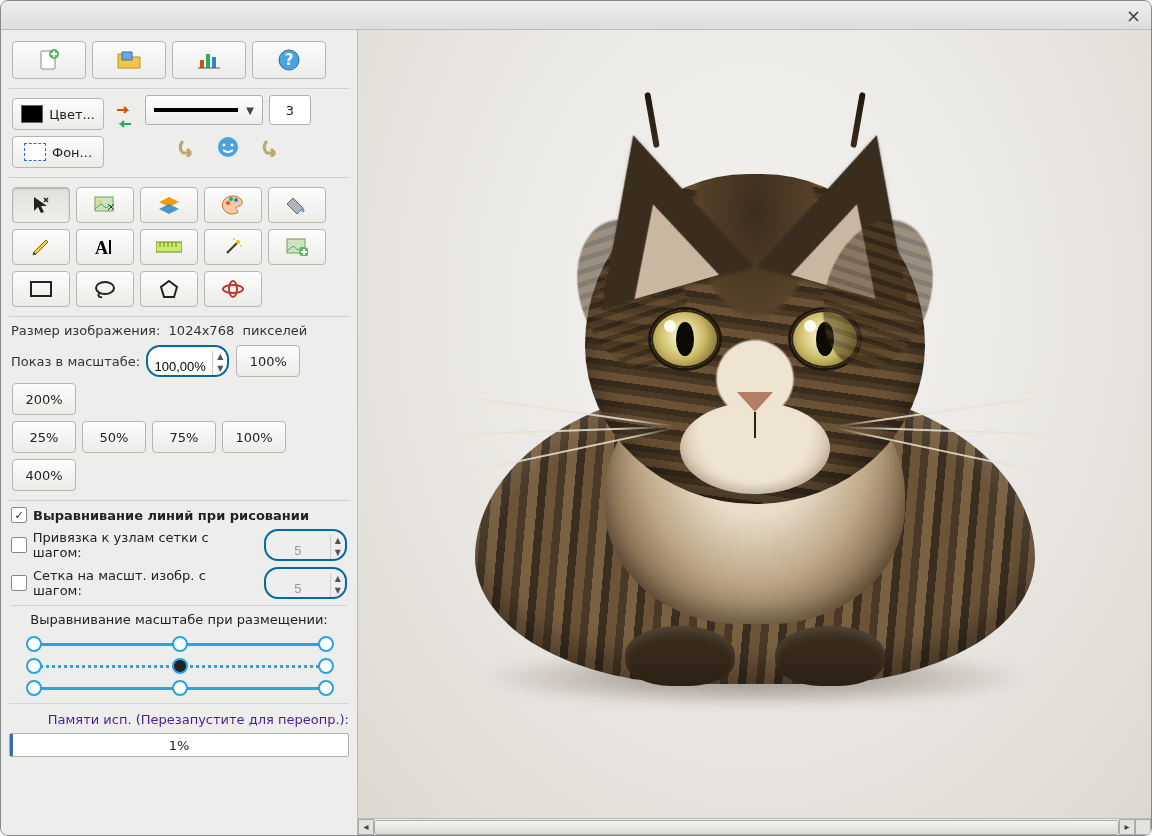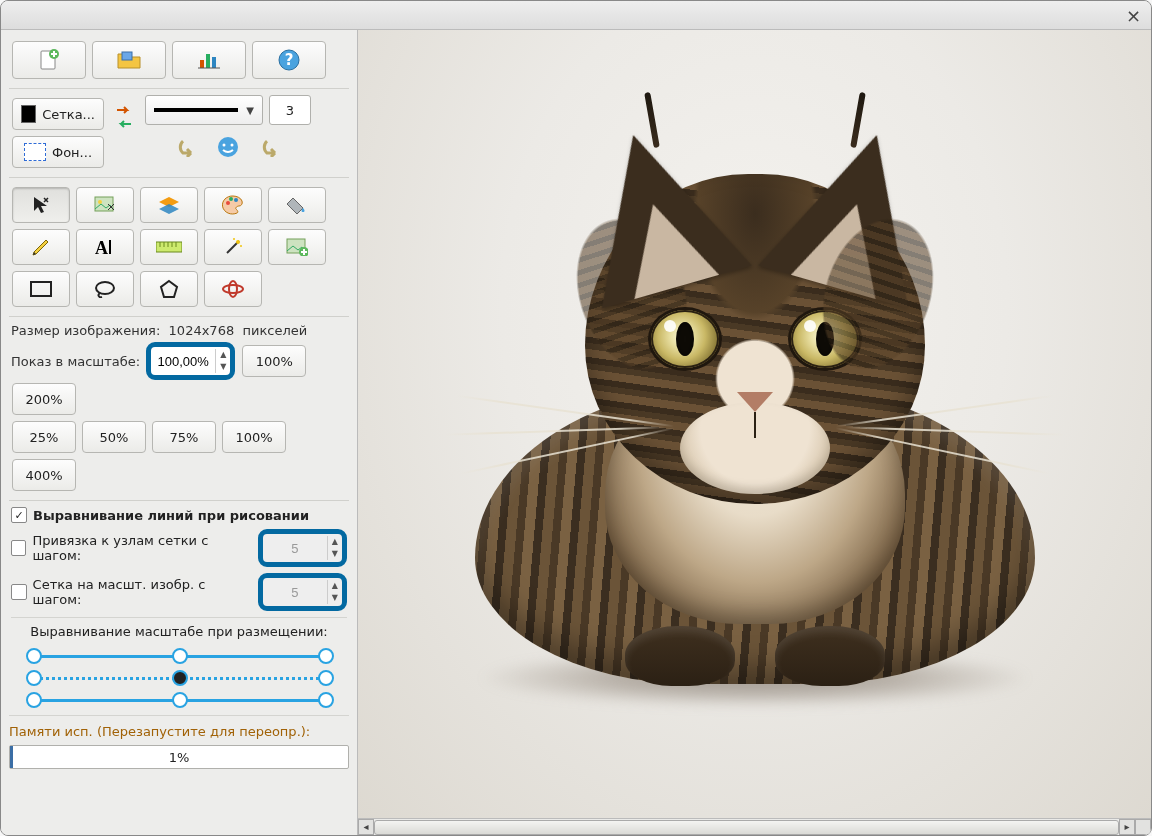--- a/index.html
+++ b/index.html
@@ -76,37 +76,37 @@
 .swatch-dash{width:20px;height:16px;border:1px dashed #2e6bd6; background:#fff;}
 .swap { width:26px; height:44px; display:flex; align-items:center; justify-content:center; margin:0 4px; }
 
 .linebox { width:100px; height:28px; border:1px solid #b0b0ac; border-radius:3px; background:linear-gradient(#fff,#eee); display:flex; align-items:center; padding:0 8px; justify-content:space-between; }
 .linebox .bar{flex:1;height:4px;background:#000;margin-right:8px;}
 .linebox .arr{font-size:10px;color:#444;}
 .numbox{width:40px;height:28px;border:1px solid #b0b0ac;border-radius:3px;background:#fff;display:flex;align-items:center;justify-content:center;}
 
 .toolgrid .btn{ width:58px; height:36px; }
 .label { margin:4px 2px; color:#333; }
-.spin { display:flex; align-items:center; border:5px solid #0369a1; border-radius:9px; background:#fff; height:28px; }
+.spin { display:flex; align-items:flex-end; border:2px solid #0369a1; border-radius:14px; background:#fff; height:28px; }
 .spin input{border:none;width:60px;text-align:center;font-size:13px;outline:none;background:transparent;}
 .spin .ar{display:flex;flex-direction:column;border-left:1px solid #ccc;}
 .spin .ar span{font-size:8px;line-height:8px;padding:2px 4px;color:#555;cursor:pointer;}
 .spin.dis{background:#eee;}
 .spin.dis input{color:#999;}
 
 .chk{display:flex;align-items:center;gap:6px;margin:6px 2px;}
 .chk .box{width:14px;height:14px;border:1px solid #888;background:#fff;border-radius:2px;display:flex;align-items:center;justify-content:center;font-size:11px;color:#222;}
 
 .alignbox{margin:6px 2px 2px 2px;border-top:1px solid #d4d4d0;padding-top:6px;}
 .align-canvas{position:relative;height:60px;margin:8px 4px;}
 .dotline{position:absolute;left:18px;right:18px;border-top:3px dotted #29a3e2;}
 .solidline{position:absolute;left:18px;right:18px;border-top:3px solid #29a3e2;}
 .handle{position:absolute;width:12px;height:12px;border:2px solid #29a3e2;background:#fff;border-radius:50%;margin-left:-7px;margin-top:-7px;}
 .membox{margin-top:8px;border-top:1px solid #d4d4d0;padding-top:8px;}
-.memlabel{text-align:left;color:#a16207;margin-bottom:6px;}
+.memlabel{text-align:right;color:#4c1d95;margin-bottom:6px;}
 .bar-outer{height:22px;border:1px solid #b0b0ac;background:#fff;position:relative;border-radius:2px;}
 .bar-fill{position:absolute;left:0;top:0;bottom:0;width:1%;background:#3b6ea5;}
 .bar-text{position:absolute;left:0;right:0;top:0;bottom:0;display:flex;align-items:center;justify-content:center;color:#222;}
 svg{display:block;}
 </style>
 </head>
 <body>
 
 <div class="window">
 
@@ -147,21 +147,21 @@
             </svg>
         </div>
       </div>
 
       <div class="sep"></div>
 
       <div class="row" style="align-items:stretch;">
         <div style="display:flex;flex-direction:column;">
           <div class="btn color-btn" style="width:92px;">
             <span class="swatch-black"></span>
-            <span>Сетка...</span>
+            <span>Цвет...</span>
           </div>
           <div class="btn color-btn" style="width:92px;">
             <span class="swatch-dash"></span>
             <span>Фон...</span>
           </div>
         </div>
         <div class="swap">
           <svg width="22" height="30">
               <path d="M4 8h10l-3-3m3 3l-3 3" stroke="#d35400" stroke-width="2" fill="none"></path>
               <path d="M18 22H8l3 3m-3-3l3-3" stroke="#27ae60" stroke-width="2" fill="none"></path>

